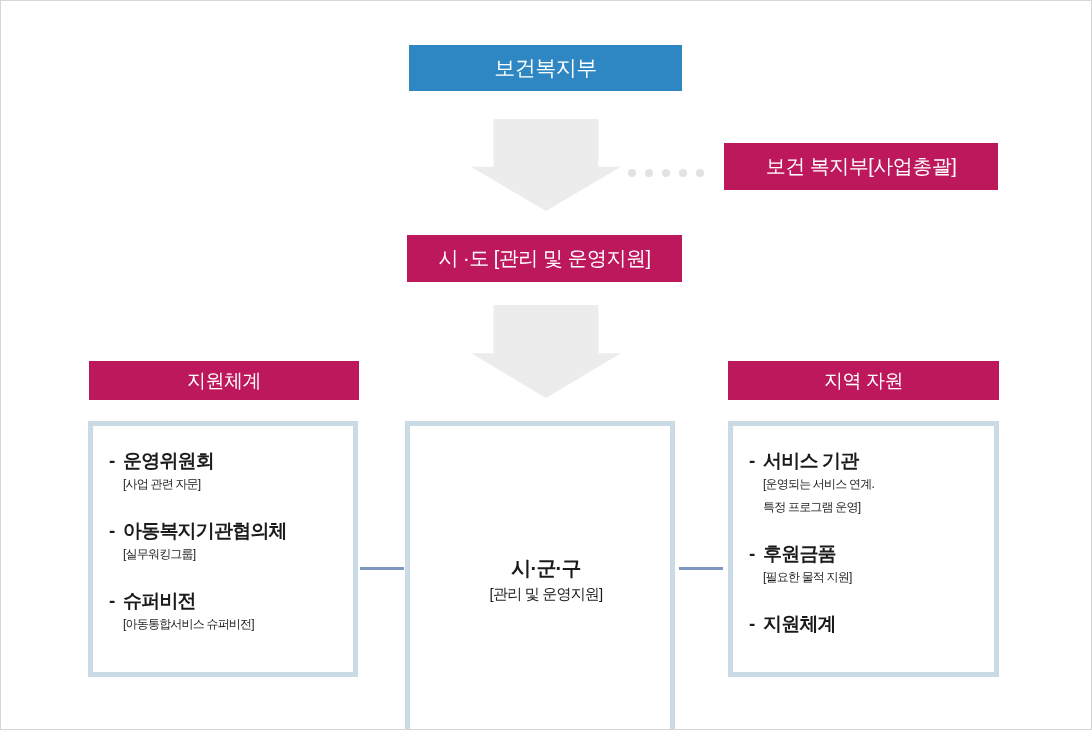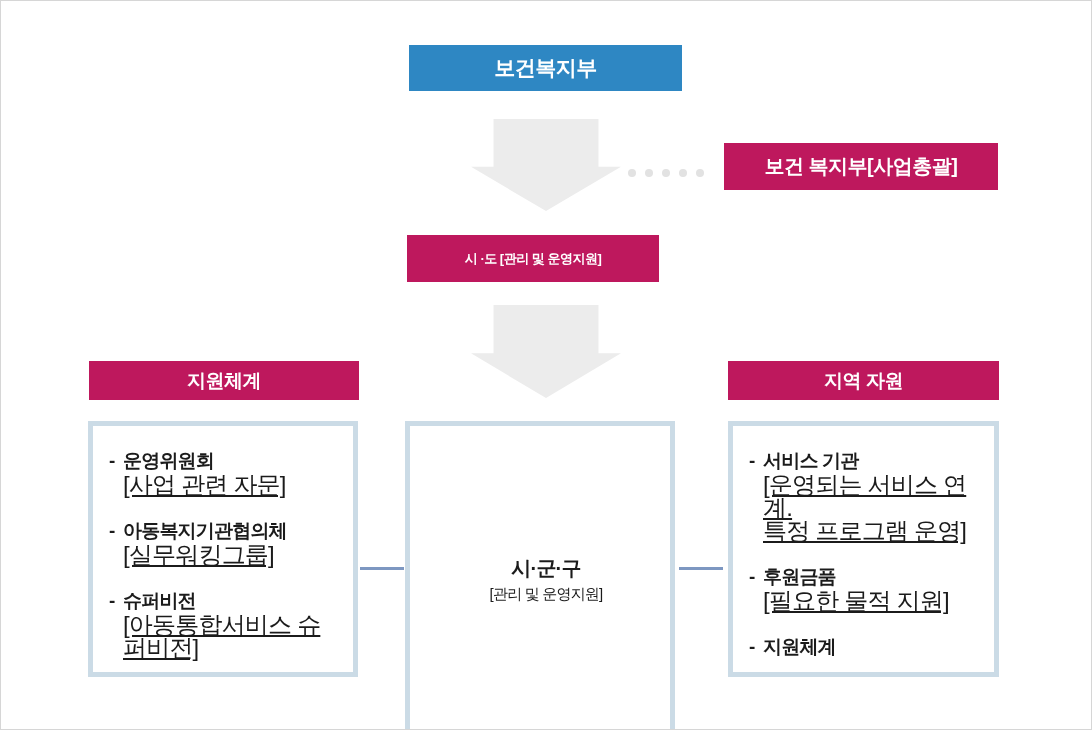--- a/index.html
+++ b/index.html
@@ -15,29 +15,29 @@
     overflow: hidden;
   }
 
   
   .box {
     position: absolute;
     display: flex;
     align-items: center;
     justify-content: center;
     color: #ffffff;
-    font-weight: bold;
+    font-weight: normal;
     letter-spacing: -0.5px;
   }
   .box--light { background: #2E87C3; }
   .box--dark  { background: #be185d; }
 
   .top-box  { left: 408px; top: 44px;  width: 273px; height: 46px; font-size: 21px; }
   .side-box { left: 723px; top: 142px; width: 274px; height: 47px; font-size: 20px; }
-  .sido-box { left: 406px; top: 234px; width: 252px; height: 47px; font-size: 13px; }
+  .sido-box { left: 406px; top: 234px; width: 275px; height: 47px; font-size: 20px; }
   .hdr-left  { left: 88px;  top: 360px; width: 270px; height: 39px; font-size: 19px; }
   .hdr-right { left: 727px; top: 360px; width: 271px; height: 39px; font-size: 19px; }
 
   
   .big-arrow {
     position: absolute;
     width: 150px;
     background: #ECECEC;
     clip-path: polygon(15% 0%, 85% 0%, 85% 52%, 100% 52%, 50% 100%, 0% 52%, 15% 52%);
   }
@@ -77,25 +77,24 @@
   .item { margin-bottom: 23px; }
   .item-title {
     display: flex;
     font-weight: bold;
     font-size: 19px;
     line-height: 24px;
     letter-spacing: -0.8px;
   }
   .item-title .dash { width: 14px; flex: 0 0 14px; }
   .item-desc {
-    font-size: 24px;
+    font-size: 12px;
     line-height: 23px;
     letter-spacing: -0.8px;
     padding-left: 14px;
-    text-decoration: underline;
   }
 
   .center-line  { font-weight: bold; font-size: 20px; line-height: 26px; letter-spacing: -0.8px; }
   .center-sub   { font-size: 15px; line-height: 26px; letter-spacing: -0.8px; }
 
   
   .connector {
     position: absolute;
     height: 3px;
     background: #7D97C1;

